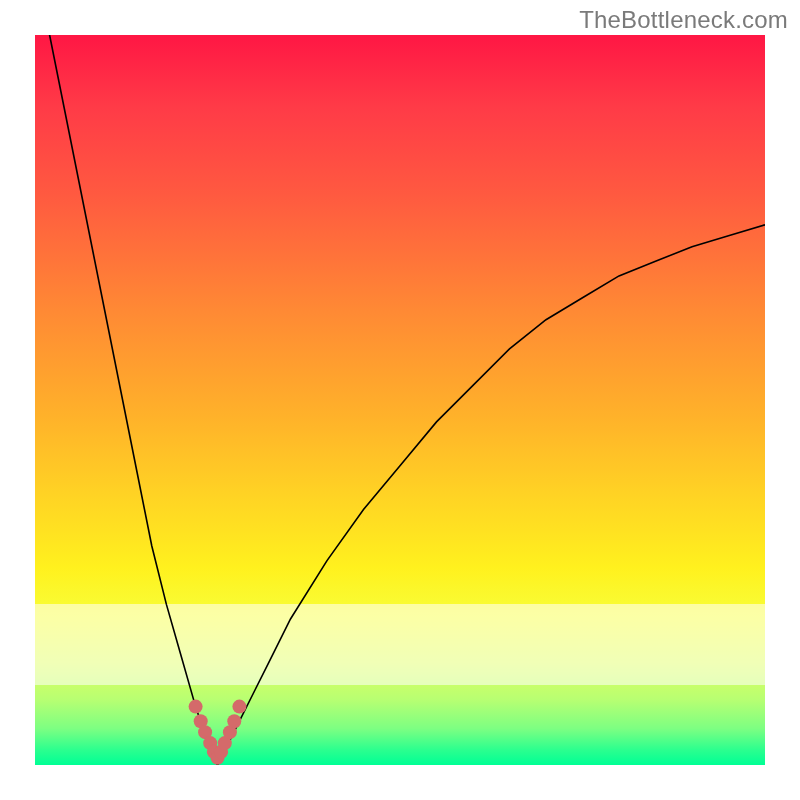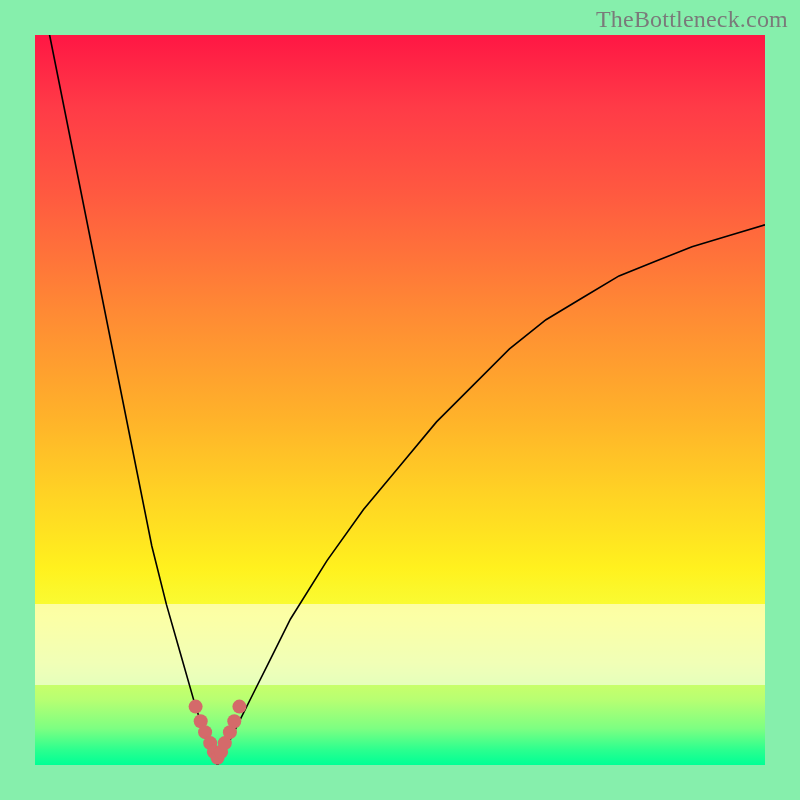--- a/index.html
+++ b/index.html
@@ -7,23 +7,22 @@
     padding: 0;
     width: 800px;
     height: 800px;
     background: #000;
     overflow: hidden;
     font-family: Arial, Helvetica, sans-serif;
   }
   .outer {
     width: 800px;
     height: 800px;
-    background: #86efac;
+    background: #ffffff;
     position: relative;
-    font-family: Liberation Serif, serif;
   }
   .watermark {
     position: absolute;
     top: 6px;
     right: 12px;
     color: #7a7a7a;
     font-size: 24px;
     font-weight: 500;
     letter-spacing: 0.2px;
     z-index: 10;

